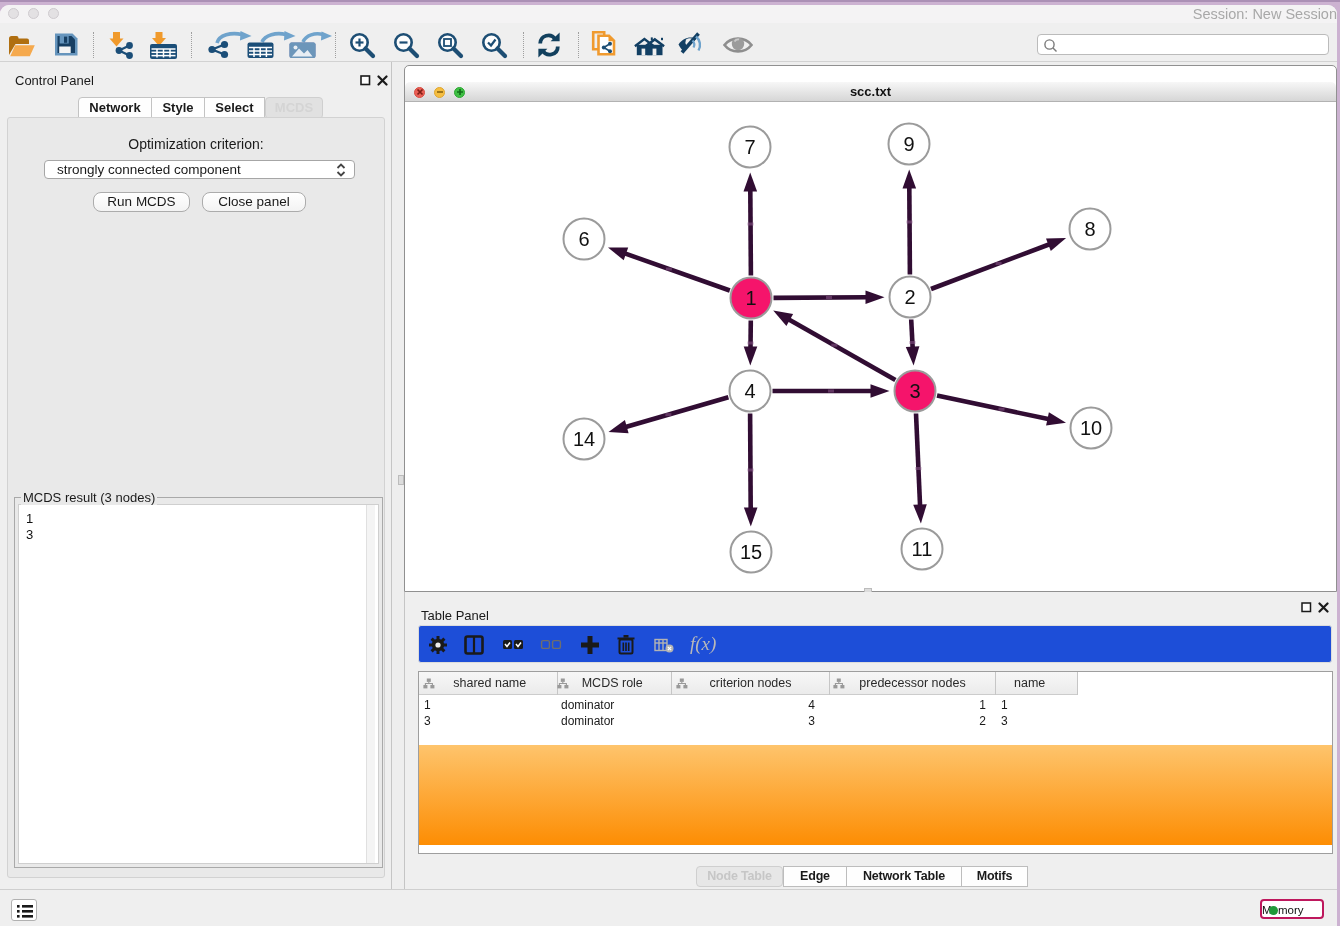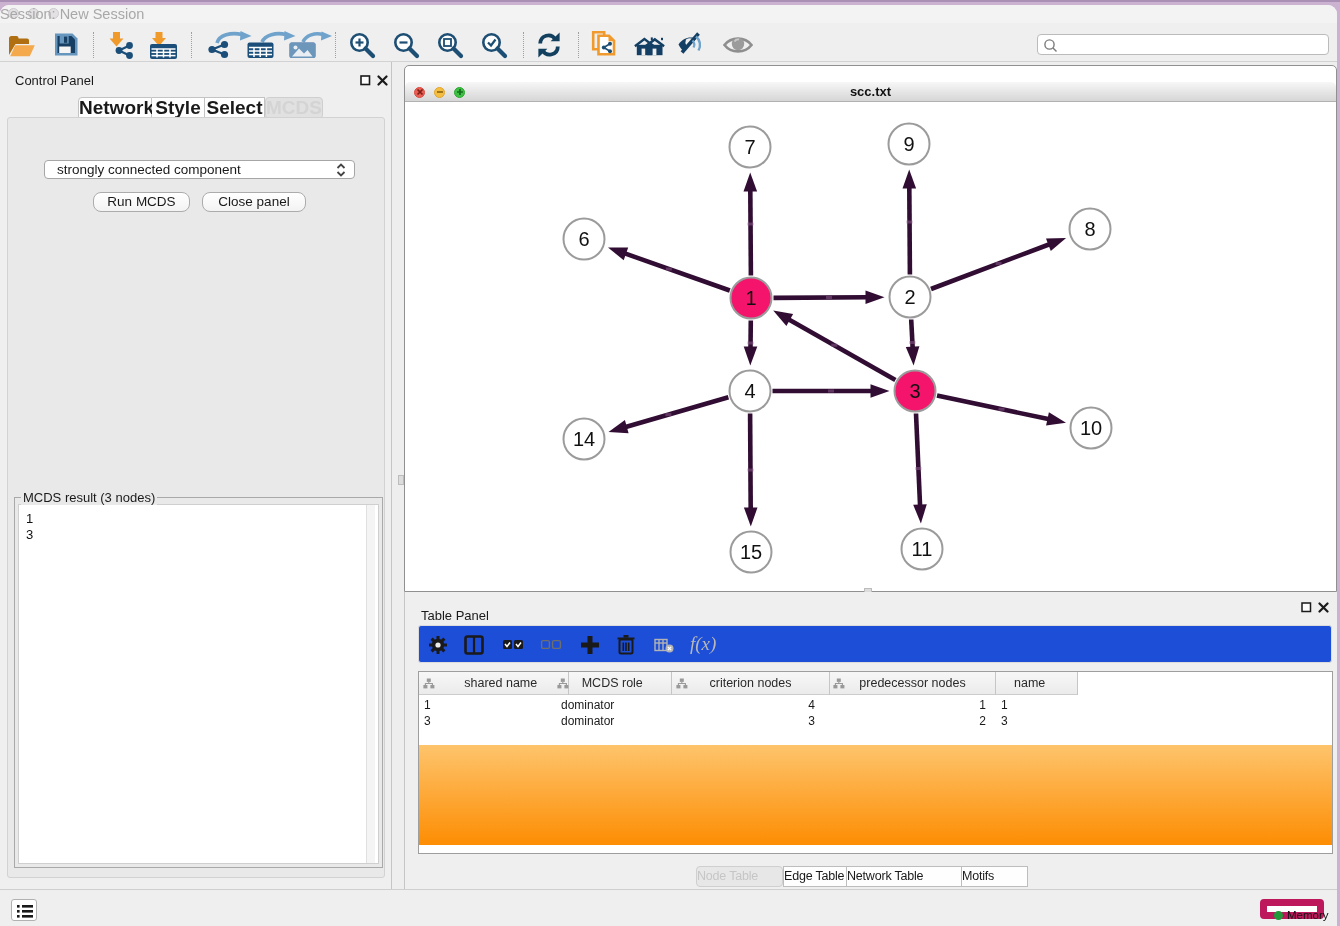--- a/index.html
+++ b/index.html
@@ -1,28 +1,28 @@
 <!DOCTYPE html>
 <html><head><meta charset="utf-8">
 <style>
 *{margin:0;padding:0;box-sizing:border-box}
 html,body{width:1340px;height:926px;overflow:hidden}
 body{font-family:"Liberation Sans",sans-serif;background:#ccb2d1;position:relative}
 #win{position:absolute;left:0;top:5px;width:1337px;height:921px;background:#eeeeee;border-radius:9px 9px 0 0}
 #titlebar{position:absolute;left:0;top:0;width:100%;height:18px;background:#f4f3f4;border-radius:9px 9px 0 0}
 .tl{position:absolute;top:2.5px;width:11px;height:11px;border-radius:50%;background:#e3e1e3;border:1px solid #cfcbcf}
-#wtitle{position:absolute;top:0;left:0;width:100%;text-align:left;font-size:14.5px;line-height:19px;color:#a8a8a8}
+#wtitle{position:absolute;top:0;left:0;width:100%;text-align:right;font-size:14.5px;line-height:19px;color:#a8a8a8}
 #toolbar{position:absolute;left:0;top:18px;width:100%;height:39px;background:#efefef;border-bottom:1px solid #d2d2d2}
 .sep{position:absolute;top:9px;height:26px;width:0;border-left:1px dotted #9f9f9f}
 .ticon{position:absolute;top:8px}
 #searchbox{position:absolute;left:1037px;top:10.5px;width:292px;height:21px;background:#fff;border:1px solid #bbb;border-radius:4px}
 #cpanel{position:absolute;left:0;top:57px;width:392px;height:829px;background:#efefef;border-right:1px solid #c5c5c5}
 #cphead .t{position:absolute;left:15px;top:11px;font-size:13px;color:#1a1a1a}
 .tabs{position:absolute;display:flex}
-.tab{font-size:19px;font-weight:bold;color:#1a1a1a;background:#fefefe;border:1px solid #c3c3c3;text-align:center;line-height:20px;height:22px}
+.tab{font-size:13px;font-weight:bold;color:#1a1a1a;background:#fefefe;border:1px solid #c3c3c3;text-align:center;line-height:20px;height:22px}
 .tab.sel{background:#e1e1e1;color:#d4d4d4;border-radius:4px;border-color:#cfcfcf}
 #cpbody{position:absolute;left:7px;top:55px;width:378px;height:761px;background:#e9e9e9;border:1px solid #d2d2d2;border-radius:3px}
 #optlabel{position:absolute;left:0;top:18px;width:100%;text-align:center;font-size:14px;color:#1a1a1a}
 #optsel{position:absolute;left:36px;top:42px;width:311px;height:19px;background:#fff;border:1px solid #a6a6a6;border-radius:4px;font-size:13.5px;color:#1a1a1a;line-height:18px;padding-left:12px}
 .btn{position:absolute;height:20px;background:linear-gradient(#ffffff,#f3f3f3);border:1px solid #acacac;border-radius:8px;font-size:13.5px;color:#1a1a1a;text-align:center;line-height:18px}
 #resgrp{position:absolute;left:6px;top:379px;width:369px;height:371px;border:1px solid #a9a9a9;background:#e9e9e9}
 #resgrp .legend{position:absolute;left:6px;top:-8px;background:#e9e9e9;padding:0 2px;font-size:13px;color:#1a1a1a}
 #resgrp .inner{position:absolute;left:3px;top:6px;width:361px;height:360px;background:#fff;border:1px solid #cfcfcf;font-size:13px;color:#111;padding:6px 0 0 7px;line-height:16px}
 #resgrp .sb{position:absolute;right:3px;top:0px;width:9px;height:358px;background:#f4f4f4;border-left:1px solid #e0e0e0}
 #nwin{position:absolute;left:404px;top:60px;width:933px;height:527px;background:#fff;border:1px solid #909090;border-radius:5px 5px 0 0}
@@ -30,25 +30,25 @@
 #ntitle .t{position:absolute;width:100%;text-align:center;font-size:13px;font-weight:bold;color:#111;line-height:20px}
 .mac{position:absolute;top:4.5px;width:11px;height:11px;border-radius:50%}
 #tpanel{position:absolute;left:404px;top:587px;width:933px;height:299px;background:#efefef;border-left:1px solid #c5c5c5}
 #tphead .t{position:absolute;left:16px;top:16px;font-size:13px;color:#1a1a1a}
 #ttool{position:absolute;left:13px;top:33px;width:914px;height:38px;background:#1d4ed8;border:1px solid #dcdcdc;border-radius:3px}
 #ttable{position:absolute;left:13px;top:79px;width:915px;height:183px;background:#fff;border:1px solid #9e9e9e}
 #thead{position:absolute;left:0;top:0;width:659px;height:23px;background:linear-gradient(#f7f7f7,#ebebeb);border-bottom:1px solid #cccccc}
 .hcell{position:absolute;top:0;height:23px;border-right:1px solid #c6c6c6;font-size:12.5px;color:#2a2a2a;text-align:center;line-height:23px}
 .trow{position:absolute;font-size:12px;color:#1a1a1a;height:16px;line-height:16px}
 #orange{position:absolute;left:0px;top:73px;width:913px;height:100px;background:linear-gradient(#fec46c,#fd8d03)}
-.btab{font-size:12.5px;font-weight:normal;letter-spacing:-0.2px;color:#1a1a1a;background:#fefefe;border:1px solid #bdbdbd;line-height:19px;height:21px}
+.btab{font-size:12.5px;font-weight:bold;letter-spacing:-0.2px;color:#1a1a1a;background:#fefefe;border:1px solid #bdbdbd;text-align:center;line-height:19px;height:21px}
 .btab.sel{background:#e7e7e7;color:#c6c6c6;border-radius:4px;border-color:#cfcfcf}
 #statusbar{position:absolute;left:0;top:884px;width:1337px;height:43px;background:#efefef;border-top:1px solid #cfcfcf}
 #listbtn{position:absolute;left:11px;top:9px;width:26px;height:22px;background:#fff;border:1px solid #b1b1b1;border-radius:3px}
-#membtn{position:absolute;left:1260px;top:9px;width:64px;height:20px;background:#fff;border:7px solid #be185d;border-radius:4px;font-size:11.5px;color:#111;line-height:18px;padding-left:20px}
+#membtn{position:absolute;left:1260px;top:9px;width:64px;height:20px;background:#fff;border:2px solid #be185d;border-radius:4px;font-size:11.5px;color:#111;line-height:18px;}
 #membtn .dot{position:absolute;left:7px;top:4.5px;width:9px;height:9px;border-radius:50%;background:#1f9939}
 svg{display:block}
 </style></head><body>
 <div style="position:absolute;left:0;top:0;width:1340px;height:2px;background:#ab90b5"></div>
 <div id="win">
 
 <div id="titlebar">
   <div class="tl" style="left:8px"></div>
   <div class="tl" style="left:28px"></div>
   <div class="tl" style="left:48px"></div>
@@ -198,20 +198,21 @@
           <path d="M1.5 1.5 L9.5 9.5 M9.5 1.5 L1.5 9.5" stroke="#1a1a1a" stroke-width="2.2" stroke-linecap="round"></path>
         </svg>
   </div>
   <div class="tabs" style="left:78px;top:35px">
     <div class="tab" style="width:74px;border-radius:4px 0 0 0">Network</div>
     <div class="tab" style="width:53px;border-left:none">Style</div>
     <div class="tab" style="width:60px;border-left:none">Select</div>
     <div class="tab sel" style="width:58px">MCDS</div>
   </div>
   <div id="cpbody">
+    <div id="optlabel">Optimization criterion:</div>
     <div id="optsel">strongly connected component
       <svg style="position:absolute;right:8px;top:2px" width="10" height="14">
         <path d="M1.5 5 L5 1.5 L8.5 5" fill="none" stroke="#444" stroke-width="1.8"></path>
             <path d="M1.5 9 L5 12.5 L8.5 9" fill="none" stroke="#444" stroke-width="1.8"></path>
       </svg>
     </div>
     <div class="btn" style="left:85px;top:74px;width:97px">Run MCDS</div>
     <div class="btn" style="left:194px;top:74px;width:104px">Close panel</div>
     <div id="resgrp">
       <div class="inner">1<br>3<div class="sb"></div></div>
@@ -363,21 +364,21 @@
       <line x1="1" y1="5" x2="13" y2="5" stroke="#b3b3b3" stroke-width="1.4"></line>
           <line x1="5" y1="1.5" x2="5" y2="12.5" stroke="#b3b3b3" stroke-width="1.4"></line>
           <line x1="9" y1="1.5" x2="9" y2="12.5" stroke="#b3b3b3" stroke-width="1.4"></line>
       <circle cx="15.5" cy="10.5" r="4" fill="#b3b3b3"></circle>
           <path d="M13.8 8.8 L17.2 12.2 M17.2 8.8 L13.8 12.2" stroke="#fff" stroke-width="1.2"></path>
     </svg>
     <div style="position:absolute;left:271px;top:7px;font-family:'Liberation Serif',serif;font-style:italic;font-size:19px;color:#b9b9b9">f(x)</div>
   </div>
   <div id="ttable">
     <div id="thead">
-      <div class="hcell" style="left:15px;width:134.5px">shared name</div>
+      <div class="hcell" style="left:4px;width:134.5px">shared name</div>
       <div class="hcell" style="left:134.5px;width:118.5px">MCDS role</div>
       <div class="hcell" style="left:253px;width:158px">criterion nodes</div>
       <div class="hcell" style="left:411px;width:166px">predecessor nodes</div>
       <div class="hcell" style="left:577px;width:82px;text-align:left;padding-left:18px">name</div>
       <svg style="position:absolute;left:4px;top:6px" width="12" height="11">
             <g fill="#999">
               <rect x="3.8" y="0.5" width="4" height="3.4"></rect>
               <rect x="0.4" y="7" width="4" height="3.4"></rect>
               <rect x="7.4" y="7" width="4" height="3.4"></rect>
             </g>

